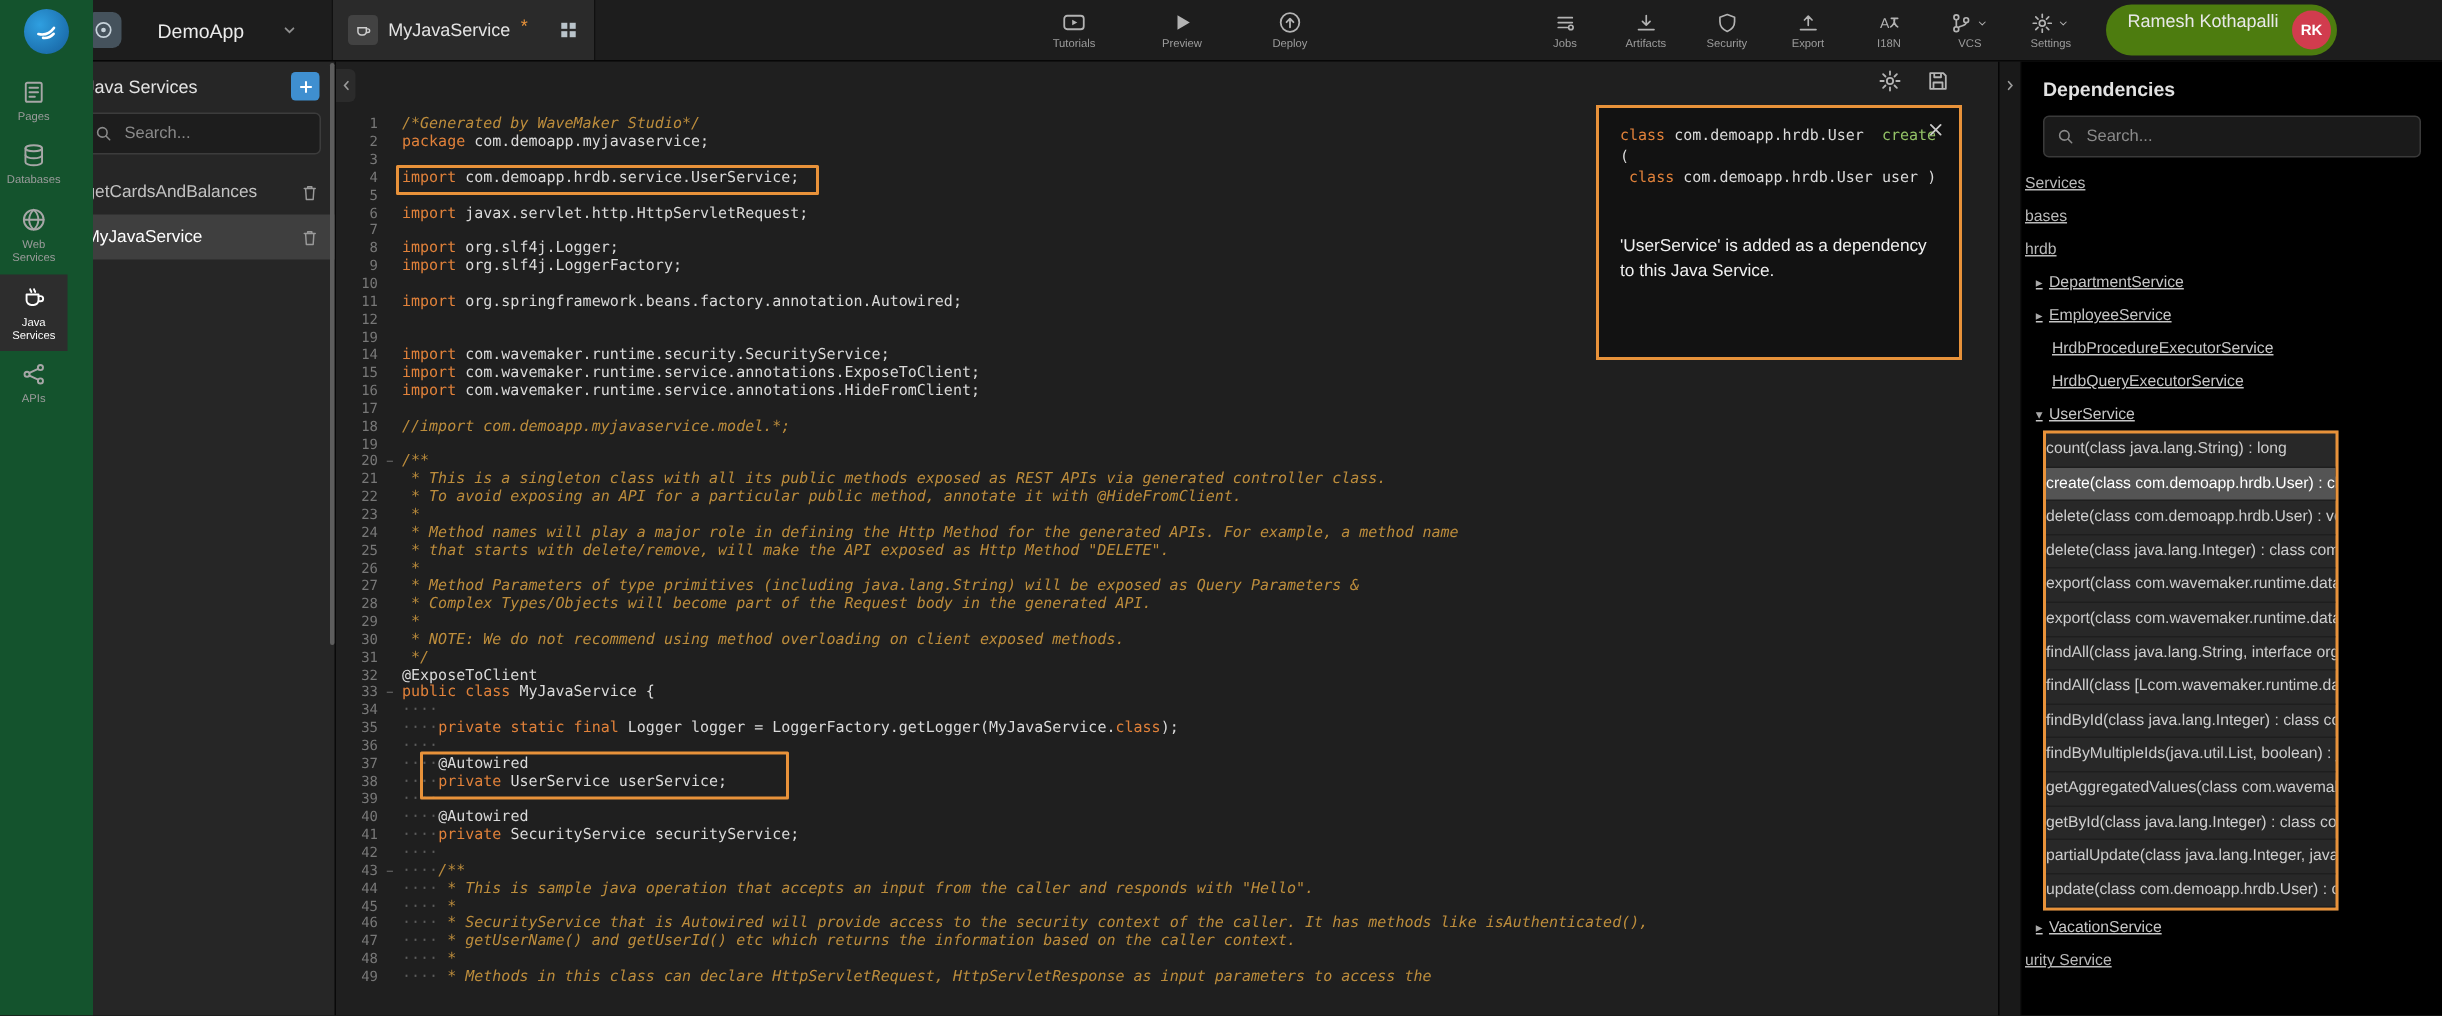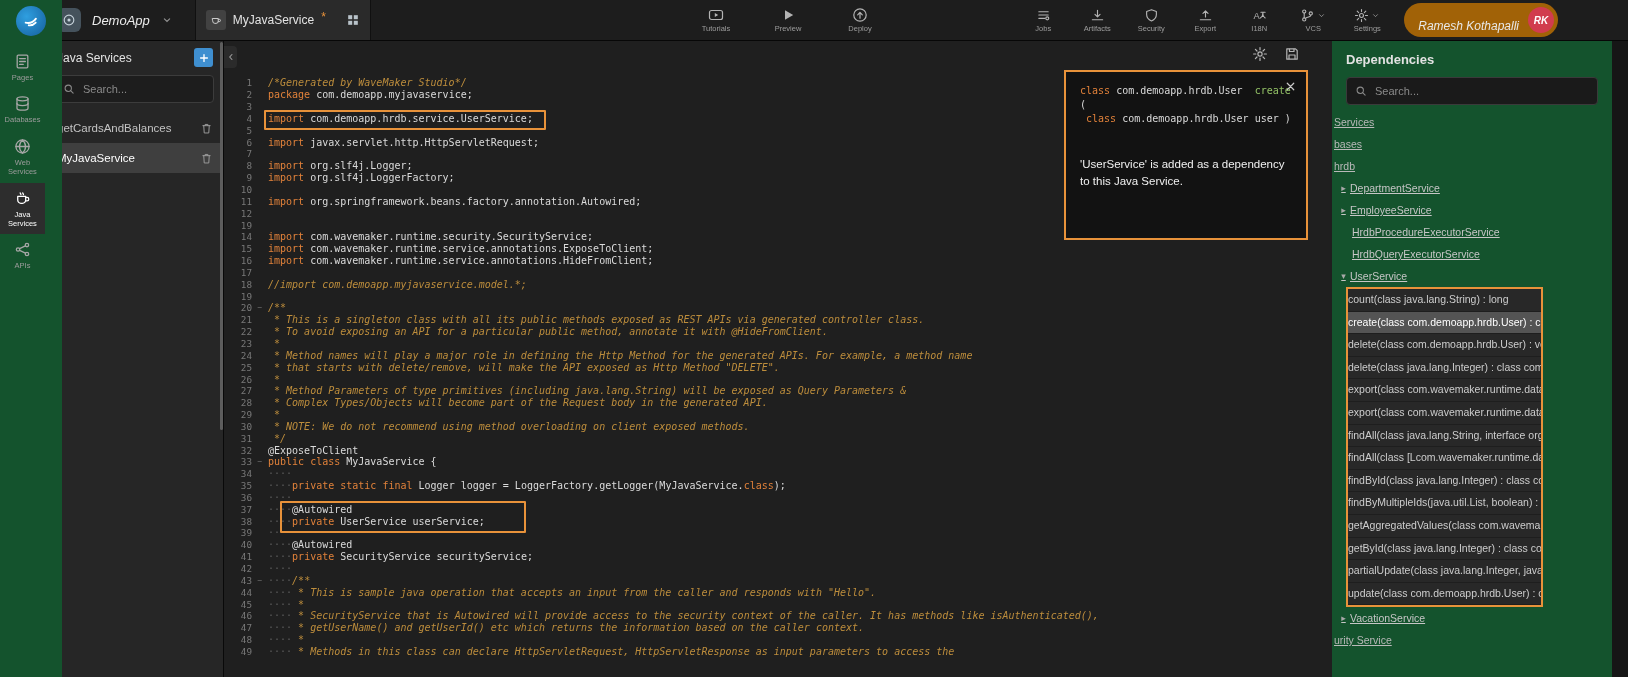--- a/index.html
+++ b/index.html
@@ -15,36 +15,36 @@
   
   .leftnav{position:absolute;top:0;left:0;bottom:0;width:62px;background:#14532d;z-index:8;}
   .logo{width:30px;height:30px;border-radius:50%;margin:6px auto 10px;background:radial-gradient(circle at 35% 35%,#2f9fe0,#155e9c);display:flex;align-items:center;justify-content:center;color:#fff;}
   .ln-item{width:45px;padding:7px 0 6px;display:flex;flex-direction:column;align-items:center;gap:3px;color:#a7a7a7;cursor:pointer;}
   .ln-item .ln-label{font-size:7.5px;text-align:center;line-height:1.25;color:#9c9c9c;}
   .ln-item.active{background:#2d2d2d;color:#fff;}
   .ln-item.active .ln-label{color:#fff;}
 
   
   .topbar{position:absolute;top:0;left:45px;right:0;height:40px;background:#1d1d1d;border-bottom:1px solid #070707;display:flex;align-items:center;z-index:7;}
-  .app-select{display:flex;align-items:center;gap:11px;margin-left:12px;cursor:pointer;font-style:italic;}
+  .app-select{display:flex;align-items:center;gap:24px;margin-left:12px;cursor:pointer;}
   .app-icon{width:24px;height:24px;border-radius:6px;background:#45525c;display:flex;align-items:center;justify-content:center;color:#c6d2da;}
   .app-name{font-size:13px;color:#ececec;}
   .chev{color:#8f8f8f;}
   .tabstrip{display:flex;align-items:center;height:40px;margin-left:22px;background:#2a2a2a;border-left:1px solid #101010;border-right:1px solid #101010;padding:0 10px;}
   .tab{display:flex;align-items:center;gap:7px;cursor:pointer;padding-right:14px;}
   .tab-icon-box{width:20px;height:20px;border-radius:3px;background:#424242;display:flex;align-items:center;justify-content:center;color:#cfcfcf;}
   .tab-title{font-size:12px;color:#e3e3e3;}
   .tab-dirty{color:#e8923a;font-size:12px;position:relative;top:-3px;}
   .grid-btn{color:#b9c3ca;cursor:pointer;margin-left:6px;}
   .tb-center{position:absolute;left:648px;top:0;height:40px;display:flex;align-items:center;gap:26px;}
   .tb-act{display:flex;flex-direction:column;align-items:center;gap:1px;color:#b3b3b3;cursor:pointer;min-width:46px;}
   .tb-act-label{font-size:7.5px;color:#9d9d9d;}
   .tb-right{margin-left:auto;display:flex;align-items:center;gap:8px;}
   .tb-act .withchev{display:flex;align-items:center;gap:2px;}
-  .user-pill{display:flex;align-items:flex-end;gap:9px;background:#a16207;border-radius:17px;padding:4px 4px 4px 14px;margin:0 70px 0 14px;cursor:pointer;font-style:italic;}
+  .user-pill{display:flex;align-items:flex-start;gap:9px;background:#4d7c0f;border-radius:17px;padding:4px 4px 4px 14px;margin:0 70px 0 14px;cursor:pointer;}
   .user-name{font-size:12px;color:#e8e8e8;white-space:nowrap;}
   .avatar{width:26px;height:26px;border-radius:50%;background:#d13c4e;color:#fff;font-size:10px;font-weight:bold;display:flex;align-items:center;justify-content:center;}
 
   
   .services-panel{position:absolute;top:40px;left:45px;width:178px;bottom:0;background:#262626;border-right:1px solid #090909;z-index:6;}
   .svc-header{display:flex;align-items:center;justify-content:space-between;padding:8px 10px 6px 12px;}
   .svc-title{font-size:12px;color:#e2e2e2;}
   .plus-btn{width:19px;height:19px;border-radius:3px;background:#3f8fd0;color:#fff;display:flex;align-items:center;justify-content:center;cursor:pointer;}
   .svc-search{display:flex;align-items:center;gap:6px;margin:2px 9px 10px;height:26px;background:#1d1d1d;border:1px solid #3c3c3c;border-radius:4px;padding:0 8px;color:#8a8a8a;}
   .svc-search input{flex:1;background:transparent;border:none;outline:none;color:#cfcfcf;font-size:11px;font-family:"Liberation Sans",sans-serif;min-width:0;}
@@ -73,21 +73,21 @@
   
   .popup{position:absolute;top:30px;right:26px;width:244px;height:170px;background:#121212;border:2px solid #e8923a;box-sizing:border-box;padding:12px 14px;z-index:5;}
   .popup-close{position:absolute;top:8px;right:9px;color:#c9c9c9;cursor:pointer;}
   .popup-code{font-family:"DejaVu Sans Mono",monospace;font-size:10px;line-height:14px;color:#dadada;white-space:pre-wrap;}
   .popup-code .m{color:#93c266;}
   .popup-msg{margin-top:30px;font-size:11.5px;line-height:1.45;color:#f0f0f0;}
 
   
   .dep-strip{position:absolute;top:40px;right:280px;width:14px;bottom:0;background:#191919;border-left:1px solid #050505;border-right:1px solid #050505;z-index:6;}
   .dep-collapse{margin:8px auto;width:12px;height:18px;display:flex;align-items:center;justify-content:center;color:#9a9a9a;cursor:pointer;}
-  .dep-panel{position:absolute;top:40px;right:16px;width:280px;bottom:0;background:#14532d;overflow:hidden;z-index:6;}
+  .dep-panel{position:absolute;top:40px;right:0;width:280px;bottom:0;background:#000000;overflow:hidden;z-index:6;}
   .dep-title{font-size:13px;font-weight:bold;color:#e2e2e2;padding:12px 14px 0;}
   .dep-search{display:flex;align-items:center;gap:6px;margin:10px 14px 6px;height:26px;background:#1a1a1a;border:1px solid #3a3a3a;border-radius:4px;padding:0 8px;color:#8a8a8a;}
   .dep-search input{flex:1;background:transparent;border:none;outline:none;color:#cfcfcf;font-size:11px;font-family:"Liberation Sans",sans-serif;min-width:0;}
   .dep-search input::placeholder{color:#8a8a8a;}
   .dep-list{font-size:10.5px;color:#c6c6c6;}
   .dep-row{height:22px;display:flex;align-items:center;white-space:nowrap;overflow:hidden;cursor:pointer;text-decoration:underline;}
   .dep-row .arrow{width:13px;text-align:center;color:#a9a9a9;font-size:9px;flex:none;}
   .dep-row.clipped{padding-left:2px;color:#b9b9b9;}
   .dep-row.branch{padding-left:5px;}
   .dep-row.leaf{padding-left:20px;}

